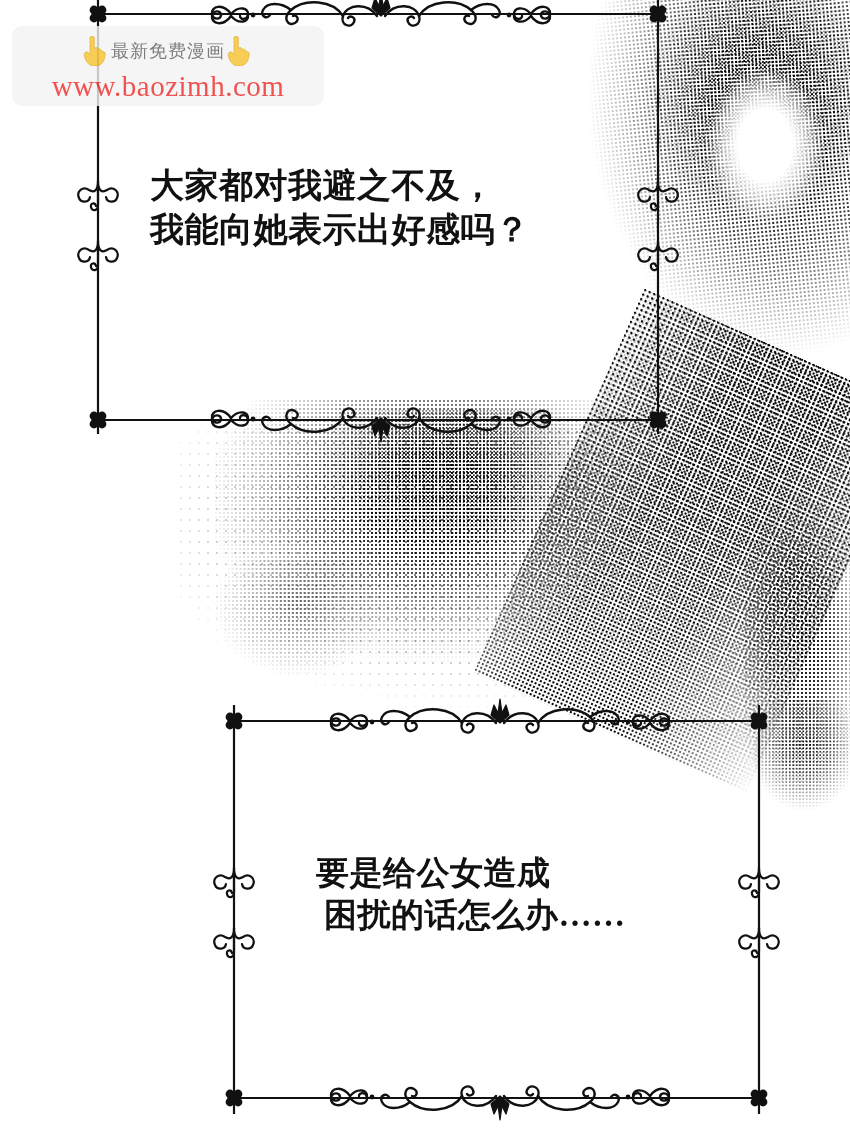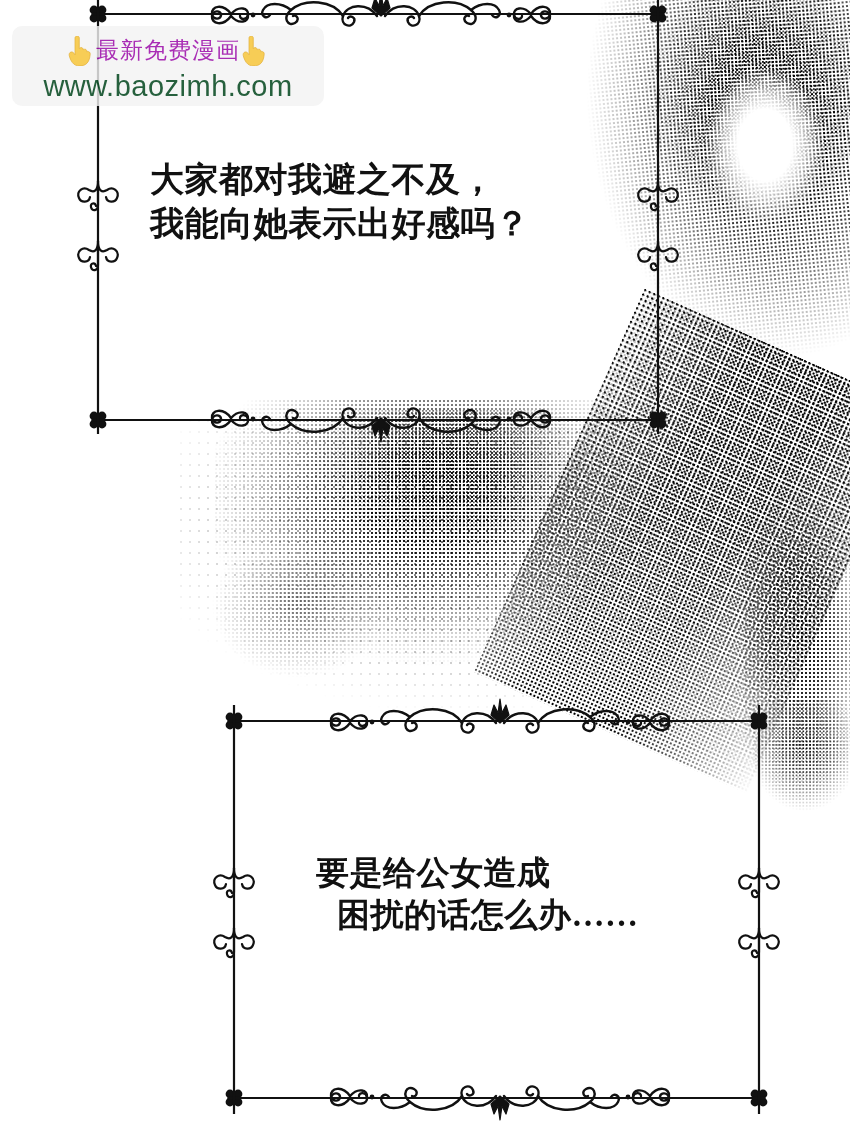--- a/index.html
+++ b/index.html
@@ -130,21 +130,21 @@
   .speech {
     position: absolute;
     color: #111111;
     font-family: "Liberation Serif", "DejaVu Serif", serif;
     font-weight: 700;
     line-height: 1.28;
     white-space: pre-line;
     letter-spacing: 0.5px;
   }
   #speech-1 {
-    left: 150px; top: 158px;
+    left: 150px; top: 164px;
     width: 490px;
     font-size: 34px;
     text-align: left;
   }
   #speech-2 {
     left: 316px; top: 852px;
     width: 420px;
     font-size: 33px;
     text-align: left;
   }
@@ -170,29 +170,29 @@
   }
   .wm-hand {
     font-size: 27px;
     line-height: 1;
     color: #F5C242;
     display: inline-block;
   }
   .wm-hand svg { display:block; }
   #watermark-cn {
     font-family: "Liberation Sans", sans-serif;
-    font-size: 23px;
-    color: #a21caf;
+    font-size: 18px;
+    color: #737373;
     font-weight: 400;
     letter-spacing: 1px;
   }
   #watermark-url {
-    font-family: Liberation Sans, sans-serif;
+    font-family: Liberation Serif, serif;
     font-size: 29px;
-    color: #14532d;
+    color: #ef4444;
     letter-spacing: 0.5px;
     line-height: 1;
     margin-top: 2px;
   }
 </style>
 </head>
 <body>
 
 <div id="page">
 
@@ -456,21 +456,21 @@
         </g>
         <g transform="translate(525,225)">
           <path d="M 0 -18 C 0 -8 -4 -6 -9 -9 C -15 -13 -22 -8 -19 -1 C -17 4 -9 4 -8 -2"></path>
           <path d="M 0 -18 C 0 -8 4 -6 9 -9 C 15 -13 22 -8 19 -1 C 17 4 9 4 8 -2"></path>
           <path d="M 0 -10 L 0 6 C 0 12 -6 13 -7 8 C -8 4 -3 3 -2 7"></path>
         </g>
       </g>
     </svg>
   </div>
 
-  <div class="speech" id="speech-2"><span style="display: block;">要是给公女造成</span><span style="display: block; margin-left: 21px;">困扰的话怎么办……</span></div>
+  <div class="speech" id="speech-2"><span style="display: block;">要是给公女造成</span><span style="display: block; margin-left: 8px;">困扰的话怎么办……</span></div>
 
   <div id="watermark">
     <div id="watermark-row1">
       <span class="wm-hand">
         <svg width="26" height="30" viewBox="0 0 26 30" xmlns="http://www.w3.org/2000/svg">
           <path d="M7 2 C7 0.6 8.2 0 9.2 0 C10.2 0 11.3 0.7 11.3 2 L11.3 12.5
                    C12 11.6 13.2 11.3 14.2 11.8 C15 12.2 15.3 13 15.2 13.8
                    C16 13.1 17.2 13 18 13.6 C18.8 14.2 19 15 18.9 15.8
                    C19.7 15.3 20.8 15.4 21.5 16.1 C22.1 16.7 22.3 17.5 22.2 18.4
                    C21.9 21.6 21.1 25 19 27.2 C17.2 29.1 14.6 30 11.8 30

